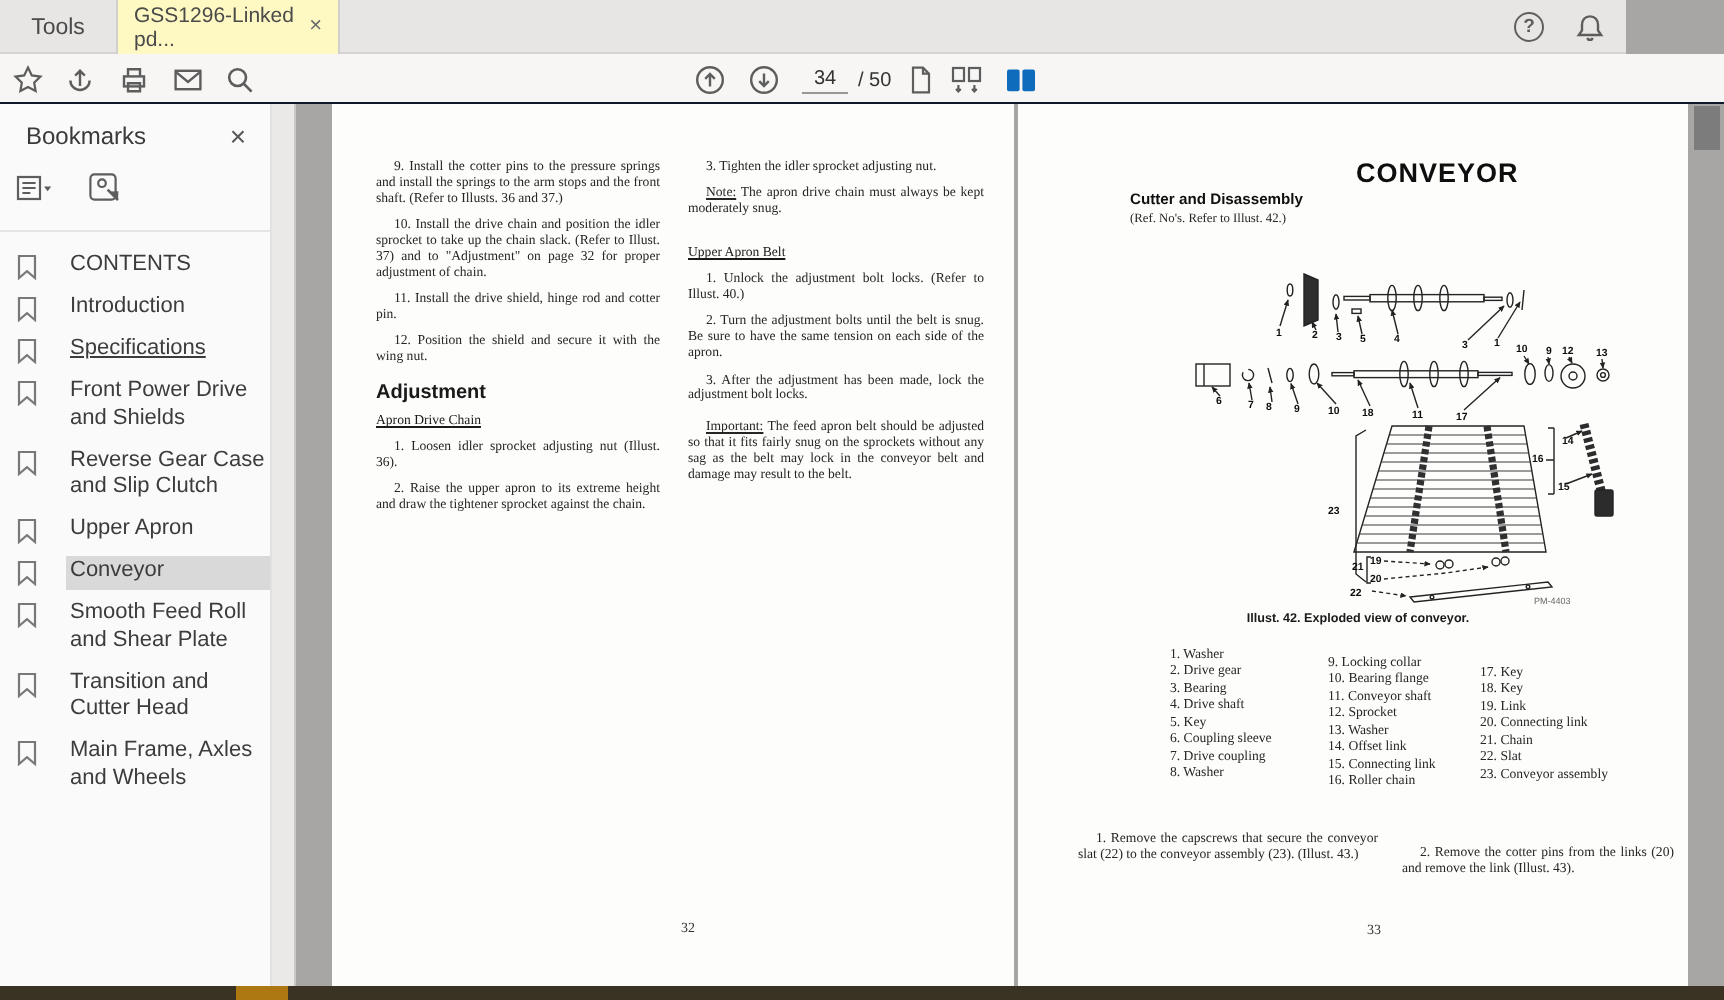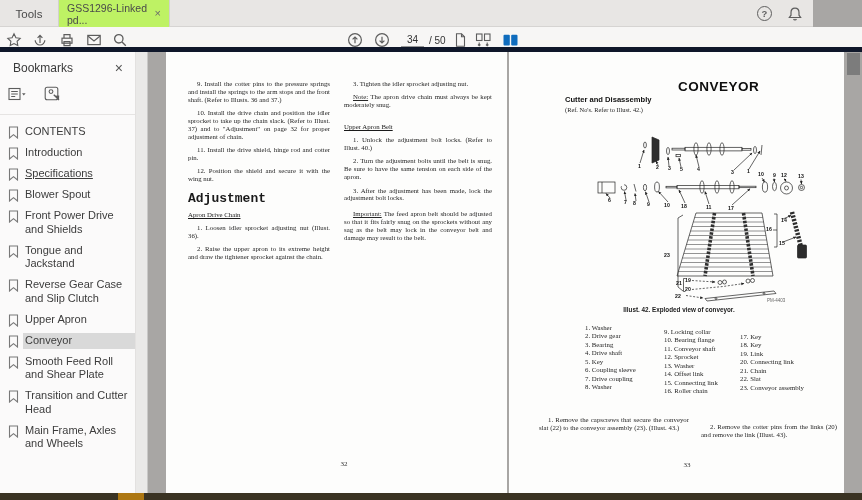--- a/index.html
+++ b/index.html
@@ -2,60 +2,60 @@
 <html><head>
 <meta charset="utf-8">
 <style>
   *{margin:0;padding:0;box-sizing:border-box}
   html,body{width:862px;height:500px;overflow:hidden}
   body{position:relative;font-family:"Liberation Sans",sans-serif;background:#a8a6a4}
 
   
   .tabbar{position:absolute;left:0;top:0;width:813px;height:27px;background:#e8e6e4;border-bottom:1px solid #d6d4d2}
   .tab-tools{position:absolute;left:0;top:0;width:58px;height:27px;display:flex;align-items:center;justify-content:center;font-size:11.5px;color:#4a4a4a;cursor:default}
-  .tab-doc{position:absolute;left:58px;top:0;width:112px;height:27px;background:#bef264;border-left:1px solid #d2d0ce;border-right:1px solid #d2d0ce;display:flex;align-items:center;justify-content:space-between;padding:0 8px;font-size:10.5px;color:#4a4a4a}
+  .tab-doc{position:absolute;left:58px;top:0;width:112px;height:27px;background:#fef9c3;border-left:1px solid #d2d0ce;border-right:1px solid #d2d0ce;display:flex;align-items:center;justify-content:space-between;padding:0 8px;font-size:10.5px;color:#4a4a4a}
   .tab-close{color:#6b6b6b;font-size:11px;line-height:1}
   .tabbar-right{position:absolute;right:10px;top:0;height:27px;display:flex;align-items:center;gap:15px}
   .help-circle{width:15px;height:15px;border:1.3px solid#5f5f5f;border-radius:50%;display:flex;align-items:center;justify-content:center;font-size:9.5px;color:#5f5f5f;font-weight:bold}
 
   
-  .toolbar{position:absolute;left:0;top:27px;width:862px;height:25px;background:#f7f6f5;border-bottom:5px solid #0f172a}
+  .toolbar{position:absolute;left:0;top:27px;width:862px;height:25px;background:#f7f6f5;border-bottom:1px solid #0f172a}
   .tbicon{position:absolute;top:3px;width:20px;height:19px;display:flex;align-items:center;justify-content:center}
   .pagebox{position:absolute;left:401px;top:5px;width:23px;height:15px;border:none;border-bottom:1px solid #979797;background:transparent;font-size:10px;text-align:center;color:#333;font-family:"Liberation Sans",sans-serif}
   .pagetotal{position:absolute;left:429px;top:8px;font-size:10px;color:#333}
   .avatar{position:absolute;left:839px;top:29px;width:24px;height:24px;border-radius:50%;background:#1473e6}
 
   
   .sidebar{position:absolute;left:0;top:52px;width:136px;height:441px;background:#fbfafa;border-right:1px solid #e3e1e0}
   .sb-header{display:flex;justify-content:space-between;align-items:flex-start;padding:9px 12px 4px 13px;font-size:12px;color:#3a3a3a}
   .sb-close{color:#555;font-size:14px;line-height:1}
   .sb-tools{display:flex;gap:17px;align-items:center;padding:7px 0 8px 8px;border-bottom:1px solid #e6e4e3}
   .sb-list{padding:10px 2px 0 8px}
-  .sb-item{display:flex;gap:6px;margin-bottom:7px;font-size:11px;color:#3c3c3c;line-height:1.25;align-items:flex-start;cursor:default}
+  .sb-item{display:flex;gap:16px;margin-bottom:7px;font-size:11px;color:#3c3c3c;line-height:1.25;align-items:flex-start;cursor:default}
   .sb-item svg{flex:0 0 auto;margin-top:1px}
   .sb-item .lbl{width:106px}
   .sb-item.underline .lbl{text-decoration:underline}
   .sb-item.active .lbl{background:#d9d9d9;margin:-1px -2px -2px -2px;padding:1px 2px 2px 2px;width:112px}
 
   
   .gutter{position:absolute;left:136px;top:52px;width:12px;height:441px;background:#eae9e8;border-right:1px solid #c9c8c7}
   .docpane{position:absolute;left:148px;top:52px;width:714px;height:441px;background:#a8a6a4}
   .page{position:absolute;top:0;height:441px;background:#fdfdfc}
   .left-page{left:18px;width:341px}
   .right-page{left:361px;width:335px}
   .scrollthumb{position:absolute;left:847px;top:53px;width:13px;height:22px;background:#7c7c7c}
 
   
   .bottombar{position:absolute;left:0;top:493px;width:862px;height:7px;background:#3a3323}
   .bottombar .accent{position:absolute;left:118px;top:0;width:26px;height:7px;background:#ad7712}
 
   
   .doc-col{position:absolute;color:#262626}
   .p{font:6.8px/1.16 "Liberation Serif",serif;text-align:justify;margin-bottom:5.5px;text-indent:9px}
-  .h-sans{font-weight:bold;font-size:13px;font-family:Liberation Mono, monospace;margin:8px 0 5px;color:#1a1a1a}
+  .h-sans{font-weight:bold;font-size:10px;font-family:Liberation Sans, sans-serif;margin:8px 0 5px;color:#1a1a1a}
   .h-ser-u{font:6.8px "Liberation Serif",serif;text-decoration:underline;margin-bottom:6px;color:#1a1a1a}
   .mt14{margin-top:14px}.mt8{margin-top:8px}
   .u{text-decoration:underline}
   .pageno{position:absolute;font:7px "Liberation Serif",serif;color:#333;width:20px;text-align:center}
 
   .rp-title{position:absolute;left:169px;top:27px;font:bold 13.5px "Liberation Sans",sans-serif;letter-spacing:.5px;color:#0e0e0e}
   .rp-sub{position:absolute;left:56px;top:43px;font:bold 7.6px "Liberation Sans",sans-serif;color:#101010}
   .rp-subref{position:absolute;left:56px;top:54px;font:6.4px "Liberation Serif",serif;color:#262626}
   .rp-caption{position:absolute;left:80px;top:254px;width:180px;text-align:center;font:bold 6.3px "Liberation Sans",sans-serif;color:#1a1a1a}
   .rp-capcode{position:absolute;left:258px;top:246px;font:4.5px "Liberation Sans",sans-serif;color:#666}
@@ -211,33 +211,21 @@
     <div class="sb-item underline">
         <svg width="11" height="13" viewBox="0 0 11 13">
           <path d="M1.5 1h8v11L5.5 8.6 1.5 12z" fill="none" stroke="#787878" stroke-width="1.1"></path>
         </svg>
         <span class="lbl">Specifications</span>
       </div>
     <div class="sb-item">
         <svg width="11" height="13" viewBox="0 0 11 13">
           <path d="M1.5 1h8v11L5.5 8.6 1.5 12z" fill="none" stroke="#787878" stroke-width="1.1"></path>
         </svg>
-        <span class="lbl">Blower Spout</span>
-      </div>
-    <div class="sb-item">
-        <svg width="11" height="13" viewBox="0 0 11 13">
-          <path d="M1.5 1h8v11L5.5 8.6 1.5 12z" fill="none" stroke="#787878" stroke-width="1.1"></path>
-        </svg>
         <span class="lbl">Front Power Drive and Shields</span>
-      </div>
-    <div class="sb-item">
-        <svg width="11" height="13" viewBox="0 0 11 13">
-          <path d="M1.5 1h8v11L5.5 8.6 1.5 12z" fill="none" stroke="#787878" stroke-width="1.1"></path>
-        </svg>
-        <span class="lbl">Tongue and Jackstand</span>
       </div>
     <div class="sb-item">
         <svg width="11" height="13" viewBox="0 0 11 13">
           <path d="M1.5 1h8v11L5.5 8.6 1.5 12z" fill="none" stroke="#787878" stroke-width="1.1"></path>
         </svg>
         <span class="lbl">Reverse Gear Case and Slip Clutch</span>
       </div>
     <div class="sb-item">
         <svg width="11" height="13" viewBox="0 0 11 13">
           <path d="M1.5 1h8v11L5.5 8.6 1.5 12z" fill="none" stroke="#787878" stroke-width="1.1"></path>

